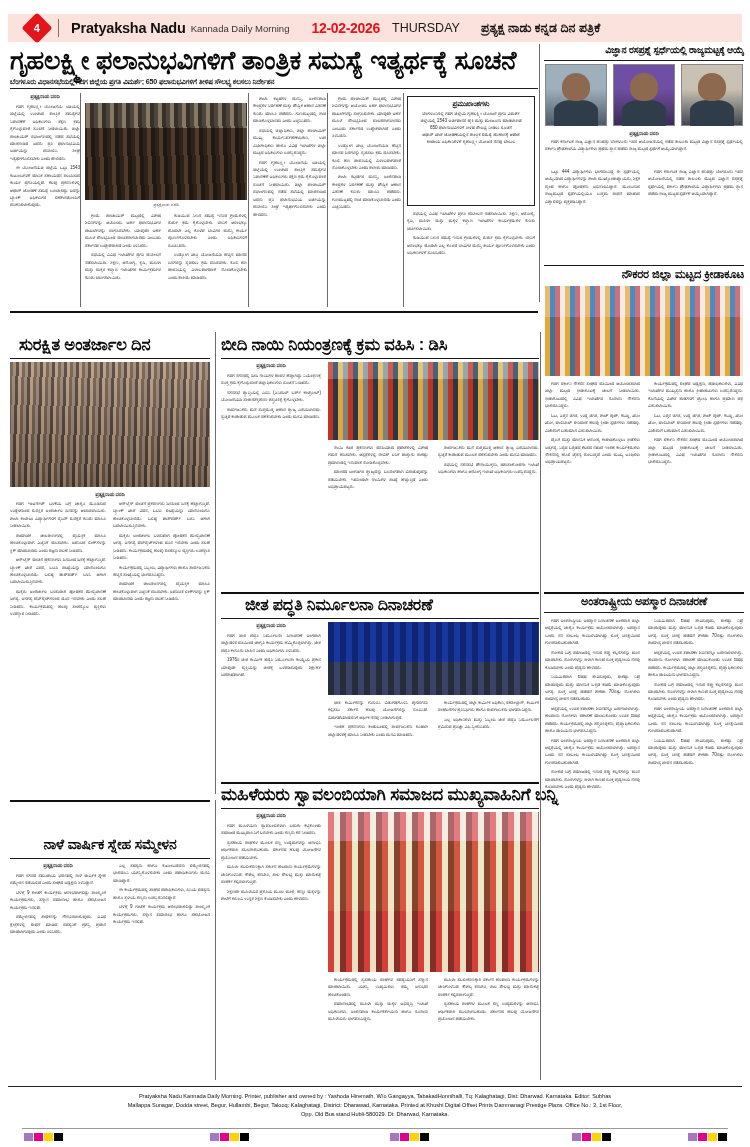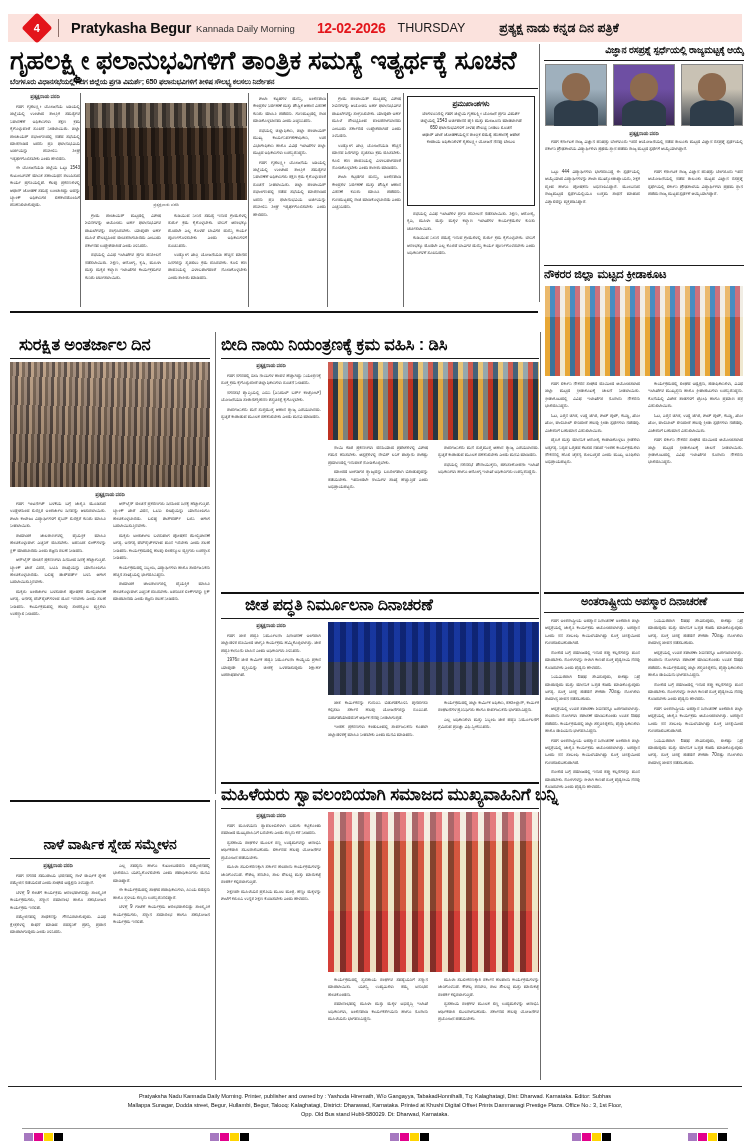--- a/index.html
+++ b/index.html
@@ -27,21 +27,21 @@
   }
   .mh-logo span {
     transform: rotate(-45deg);
     color: #fff; font-size: 11px; font-weight: bold; line-height: 1;
   }
   .mh-divider { width: 1px; height: 18px; background: #8d6e68; margin-right: 12px; }
   .mh-title { font-size: 14.5px; font-weight: bold; color: #111; letter-spacing: -0.2px; }
   .mh-sub { font-size: 9.5px; color: #333; margin-left: 5px; text-align: right; }
   .mh-date { font-size: 14px; font-weight: bold; color: #e3151b; margin-left: 22px; letter-spacing: -0.3px;}
   .mh-day { font-size: 12.5px; color: #1a1a1a; margin-left: 12px; }
-  .mh-kn { font-size: 12.5px; font-weight: bold; color: #111; margin-left: 34px; }
+  .mh-kn { font-size: 12.5px; font-weight: bold; color: #111; margin-left: 21px; }
   .mh-redflag {
     position: absolute; right: 0; top: 0; height: 28px;
     background: #e3151b; color: #fff;
     display: flex; align-items: center; padding: 0 16px 0 28px;
     font-size: 10.5px; font-weight: bold; letter-spacing: 0.3px;
     clip-path: polygon(18px 0, 100% 0, 100% 100%, 0 100%);
   }
 
   
   .kn-head {
@@ -150,21 +150,21 @@
 </head>
 <body>
 
 <div class="page">
 
   <div class="masthead">
     <div class="mh-logo">
       <span>4</span>
     </div>
     <div class="mh-divider"></div>
-    <div class="mh-title">Pratykasha Begur</div>
+    <div class="mh-title">Pratyaksha Nadu</div>
     <div class="mh-sub">Kannada Daily Morning</div>
     <div class="mh-date">12-02-2026</div>
     <div class="mh-day">THURSDAY</div>
     <div class="mh-kn">ಪ್ರತ್ಯಕ್ಷ ನಾಡು ಕನ್ನಡ ದಿನ ಪತ್ರಿಕೆ</div>
   </div>
 
   <div style="position:absolute;left:10px;top:47px;width:528px;">
     <div class="kn-head" style="font-size:25.5px;">ಗೃಹಲಕ್ಷ್ಮೀ ಫಲಾನುಭವಿಗಳಿಗೆ ತಾಂತ್ರಿಕ ಸಮಸ್ಯೆ ಇತ್ಯರ್ಥಕ್ಕೆ ಸೂಚನೆ</div>
     <div style="font-size:7.2px;font-weight:bold;color:#1a1a1a;margin-top:3px;white-space:nowrap;letter-spacing:-0.2px;">ಬೆಂಗಳೂರು ವಿಧಾನಸಭೆಯಲ್ಲಿ ಗದಗ ಜಿಲ್ಲೆಯ ಪ್ರಗತಿ ವಿಮರ್ಶೆ; 650 ಫಲಾನುಭವಿಗಳಿಗೆ ತೀಳಿಷ ಸೌಲಭ್ಯ ಕಲಸಲು ನಿರ್ದೇಶನ</div>
   </div>
@@ -231,21 +231,21 @@
     <p>ಗದಗ ಕರ್ನಾಟಕ ರಾಜ್ಯ ವಿಜ್ಞಾನ ಪರಿಷತ್ತು ಬೆಂಗಳೂರು ಇವರ ಆಯೋಜನೆಯಲ್ಲಿ ನಡೆದ ತಾಲೂಕು ಮಟ್ಟದ ವಿಜ್ಞಾನ ರಸಪ್ರಶ್ನೆ ಸ್ಪರ್ಧೆಯಲ್ಲಿ ಸರ್ಕಾರಿ ಪ್ರೌಢಶಾಲೆಯ ವಿದ್ಯಾರ್ಥಿಗಳು ಪ್ರಥಮ ಸ್ಥಾನ ಪಡೆದು ರಾಜ್ಯ ಮಟ್ಟದ ಸ್ಪರ್ಧೆಗೆ ಆಯ್ಕೆಯಾಗಿದ್ದಾರೆ.</p>
   </div>
   <div class="body-txt" style="position:absolute;left:545px;top:168px;width:95px;height:92px;">
     <p>ಒಟ್ಟು 444 ವಿದ್ಯಾರ್ಥಿಗಳು ಭಾಗವಹಿಸಿದ್ದ ಈ ಸ್ಪರ್ಧೆಯಲ್ಲಿ ಆಯ್ಕೆಯಾದ ವಿದ್ಯಾರ್ಥಿಗಳನ್ನು ಶಾಲಾ ಮುಖ್ಯೋಪಾಧ್ಯಾಯರು, ಶಿಕ್ಷಕ ವೃಂದ ಹಾಗೂ ಪೋಷಕರು ಅಭಿನಂದಿಸಿದ್ದಾರೆ. ಮುಂಬರುವ ರಾಜ್ಯಮಟ್ಟದ ಸ್ಪರ್ಧೆಯಲ್ಲಿಯೂ ಉತ್ತಮ ಸಾಧನೆ ಮಾಡುವ ವಿಶ್ವಾಸವನ್ನು ವ್ಯಕ್ತಪಡಿಸಿದ್ದಾರೆ.</p>
   </div>
   <div class="body-txt" style="position:absolute;left:648px;top:168px;width:95px;height:92px;">
     <p>ಗದಗ ಕರ್ನಾಟಕ ರಾಜ್ಯ ವಿಜ್ಞಾನ ಪರಿಷತ್ತು ಬೆಂಗಳೂರು ಇವರ ಆಯೋಜನೆಯಲ್ಲಿ ನಡೆದ ತಾಲೂಕು ಮಟ್ಟದ ವಿಜ್ಞಾನ ರಸಪ್ರಶ್ನೆ ಸ್ಪರ್ಧೆಯಲ್ಲಿ ಸರ್ಕಾರಿ ಪ್ರೌಢಶಾಲೆಯ ವಿದ್ಯಾರ್ಥಿಗಳು ಪ್ರಥಮ ಸ್ಥಾನ ಪಡೆದು ರಾಜ್ಯ ಮಟ್ಟದ ಸ್ಪರ್ಧೆಗೆ ಆಯ್ಕೆಯಾಗಿದ್ದಾರೆ.</p>
   </div>
 
   <div class="sec-rule" style="left:544px;top:265px;width:200px;"></div>
-  <div style="position:absolute;left:544px;top:268px;width:200px;text-align:left;">
+  <div style="position:absolute;left:544px;top:268px;width:200px;text-align:right;">
     <div class="kn-head" style="font-size:11.5px;">ನೌಕರರ ಜಿಲ್ಲಾ ಮಟ್ಟದ ಕ್ರೀಡಾಕೂಟ</div>
   </div>
   <div class="photo sport" style="position:absolute;left:545px;top:286px;width:198px;height:90px;"></div>
   <div class="body-txt" style="position:absolute;left:545px;top:380px;width:95px;height:205px;">
     <p>ಗದಗ ಸರ್ಕಾರಿ ನೌಕರರ ಸಂಘದ ವತಿಯಿಂದ ಆಯೋಜಿಸಲಾದ ಜಿಲ್ಲಾ ಮಟ್ಟದ ಕ್ರೀಡಾಕೂಟಕ್ಕೆ ಚಾಲನೆ ನೀಡಲಾಯಿತು. ಕ್ರೀಡಾಕೂಟದಲ್ಲಿ ವಿವಿಧ ಇಲಾಖೆಗಳ ನೂರಾರು ನೌಕರರು ಭಾಗವಹಿಸಿದ್ದರು.</p>
     <p>ಓಟ, ಎತ್ತರ ಜಿಗಿತ, ಉದ್ದ ಜಿಗಿತ, ಶಾಟ್ ಪುಟ್, ಕಬಡ್ಡಿ, ಖೋ ಖೋ, ವಾಲಿಬಾಲ್ ಸೇರಿದಂತೆ ಹಲವು ಕ್ರೀಡಾ ಸ್ಪರ್ಧೆಗಳು ನಡೆದವು. ವಿಜೇತರಿಗೆ ಬಹುಮಾನ ವಿತರಿಸಲಾಯಿತು.</p>
     <p>ದೈಹಿಕ ಮತ್ತು ಮಾನಸಿಕ ಆರೋಗ್ಯ ಕಾಪಾಡಿಕೊಳ್ಳಲು ಕ್ರೀಡೆಗಳು ಅತ್ಯಗತ್ಯ. ನಿತ್ಯದ ಒತ್ತಡದ ಕೆಲಸದ ನಡುವೆ ಇಂತಹ ಕಾರ್ಯಕ್ರಮಗಳು ನೌಕರರಲ್ಲಿ ಹೊಸ ಚೈತನ್ಯ ತುಂಬುತ್ತವೆ ಎಂದು ಮುಖ್ಯ ಅತಿಥಿಗಳು ಅಭಿಪ್ರಾಯಪಟ್ಟರು.</p>
   </div>
   <div class="body-txt" style="position:absolute;left:648px;top:380px;width:95px;height:205px;">
     <p>ಕಾರ್ಯಕ್ರಮದಲ್ಲಿ ಸಂಘದ ಅಧ್ಯಕ್ಷರು, ಪದಾಧಿಕಾರಿಗಳು, ವಿವಿಧ ಇಲಾಖೆಗಳ ಮುಖ್ಯಸ್ಥರು ಹಾಗೂ ಕ್ರೀಡಾಪಟುಗಳು ಉಪಸ್ಥಿತರಿದ್ದರು. ಕೊನೆಯಲ್ಲಿ ವಿಜೇತ ತಂಡಗಳಿಗೆ ಟ್ರೋಫಿ ಹಾಗೂ ಪ್ರಮಾಣ ಪತ್ರ ವಿತರಿಸಲಾಯಿತು.</p>

